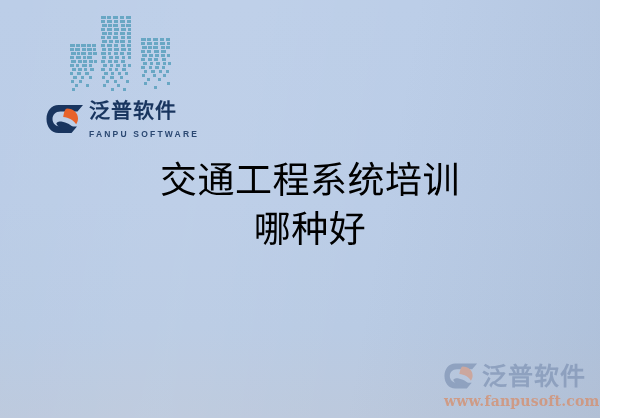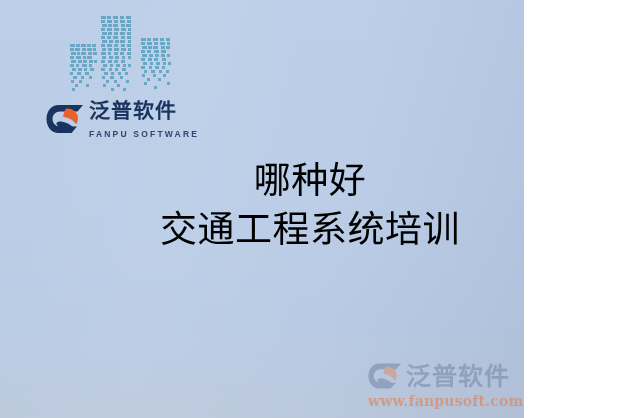--- a/index.html
+++ b/index.html
@@ -3,21 +3,21 @@
 <meta charset="utf-8">
 <title>泛普软件</title>
 <style>
   html, body {
     margin: 0;
     padding: 0;
     background: #ffffff;
   }
   #slide {
     position: relative;
-    width: 524px;
+    width: 600px;
     height: 418px;
     overflow: hidden;
     font-family: "Liberation Sans", "DejaVu Sans", sans-serif;
     background: #b9cce7;
     background-image:
       linear-gradient(100deg,
         rgba(255,255,255,0.00) 0%,
         rgba(255,255,255,0.05) 34%,
         rgba(255,255,255,0.00) 62%,
         rgba(120,140,170,0.10) 88%,
@@ -334,22 +334,22 @@
         <path d="M13.5 17.5 C18.5 17.5 24 20 27.5 23.6 C25.6 25.1 23.2 26 20.5 26 C15.8 26 11.8 23.2 10.3 19.3 C11.3 18.2 12.3 17.6 13.5 17.5 Z" fill="#19355f"></path>
       </svg>
     </div>
     <div id="brand-words">
       <div class="brand-cn">泛普软件</div>
       <div class="brand-en">FANPU SOFTWARE</div>
     </div>
   </div>
 
   <div id="headline">
+    <span class="hl-line">交通工程系统培训</span>
     <span class="hl-line">哪种好</span>
-    <span class="hl-line">交通工程系统培训</span>
   </div>
 
   <div id="watermark">
     <div id="wm-row">
       <div id="wm-mark">
         <svg viewBox="0 0 38 30" xmlns="http://www.w3.org/2000/svg" aria-hidden="true">
           <path d="M12.5 1 L37 1 L31.5 7.5 L14.5 7.5 C9.5 7.5 6.5 11 6.5 15 C6.5 19 9.5 22.5 14.5 22.5 L31 22.5 L25.5 29 L12.5 29 C5.5 29 0.5 23 0.5 15 C0.5 7 5.5 1 12.5 1 Z" fill="#7f93b4"></path>
           <path d="M21 4.5 C27.5 4.5 32 9 32 14.5 C32 16.6 31.3 18.6 30.1 20.2 C27.6 16.2 22.8 13.4 17.2 12.9 C18 8 19.3 4.5 21 4.5 Z" fill="#d59a84"></path>
           <path d="M13.5 17.5 C18.5 17.5 24 20 27.5 23.6 C25.6 25.1 23.2 26 20.5 26 C15.8 26 11.8 23.2 10.3 19.3 C11.3 18.2 12.3 17.6 13.5 17.5 Z" fill="#7f93b4"></path>
         </svg>

